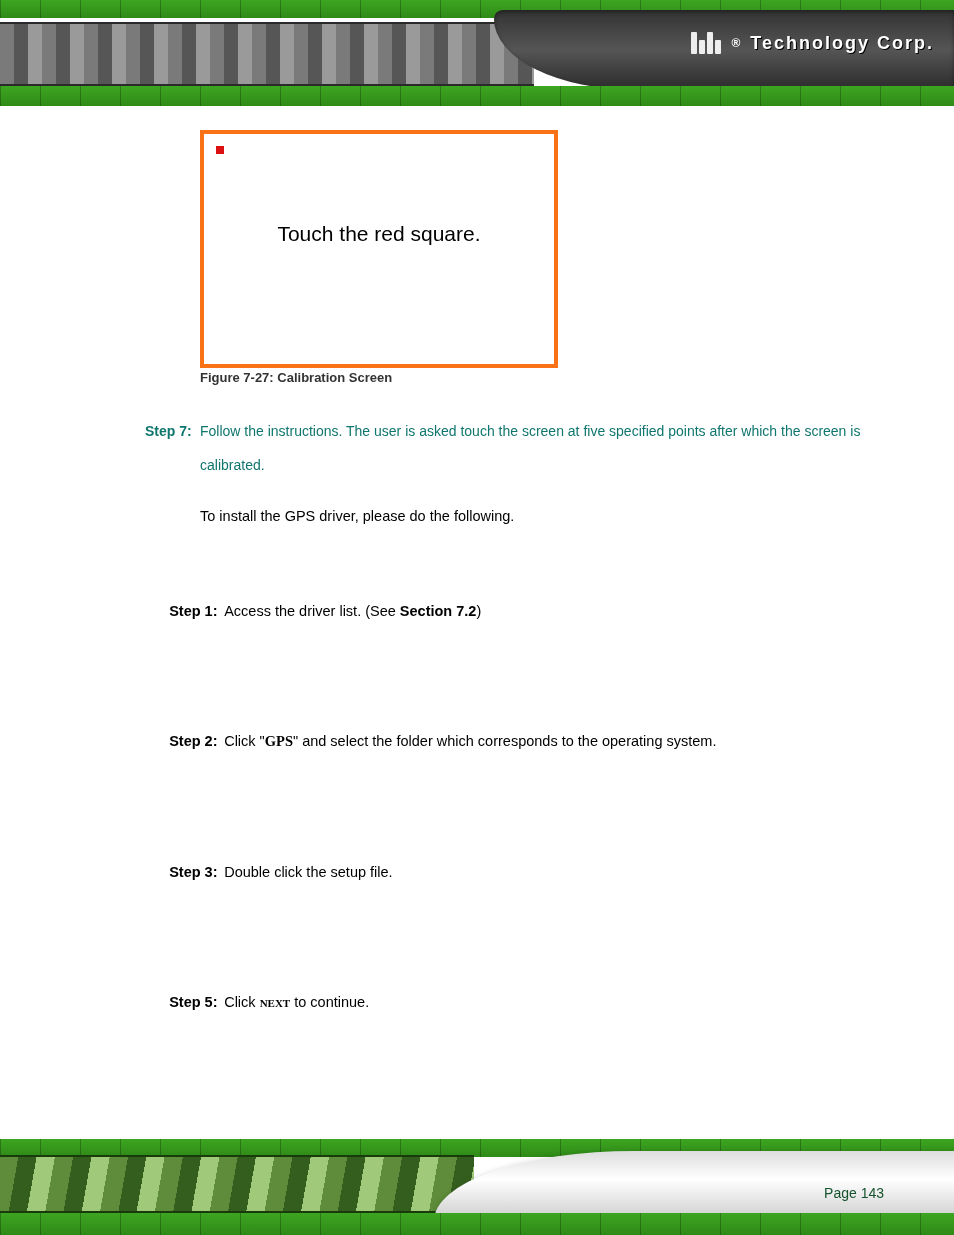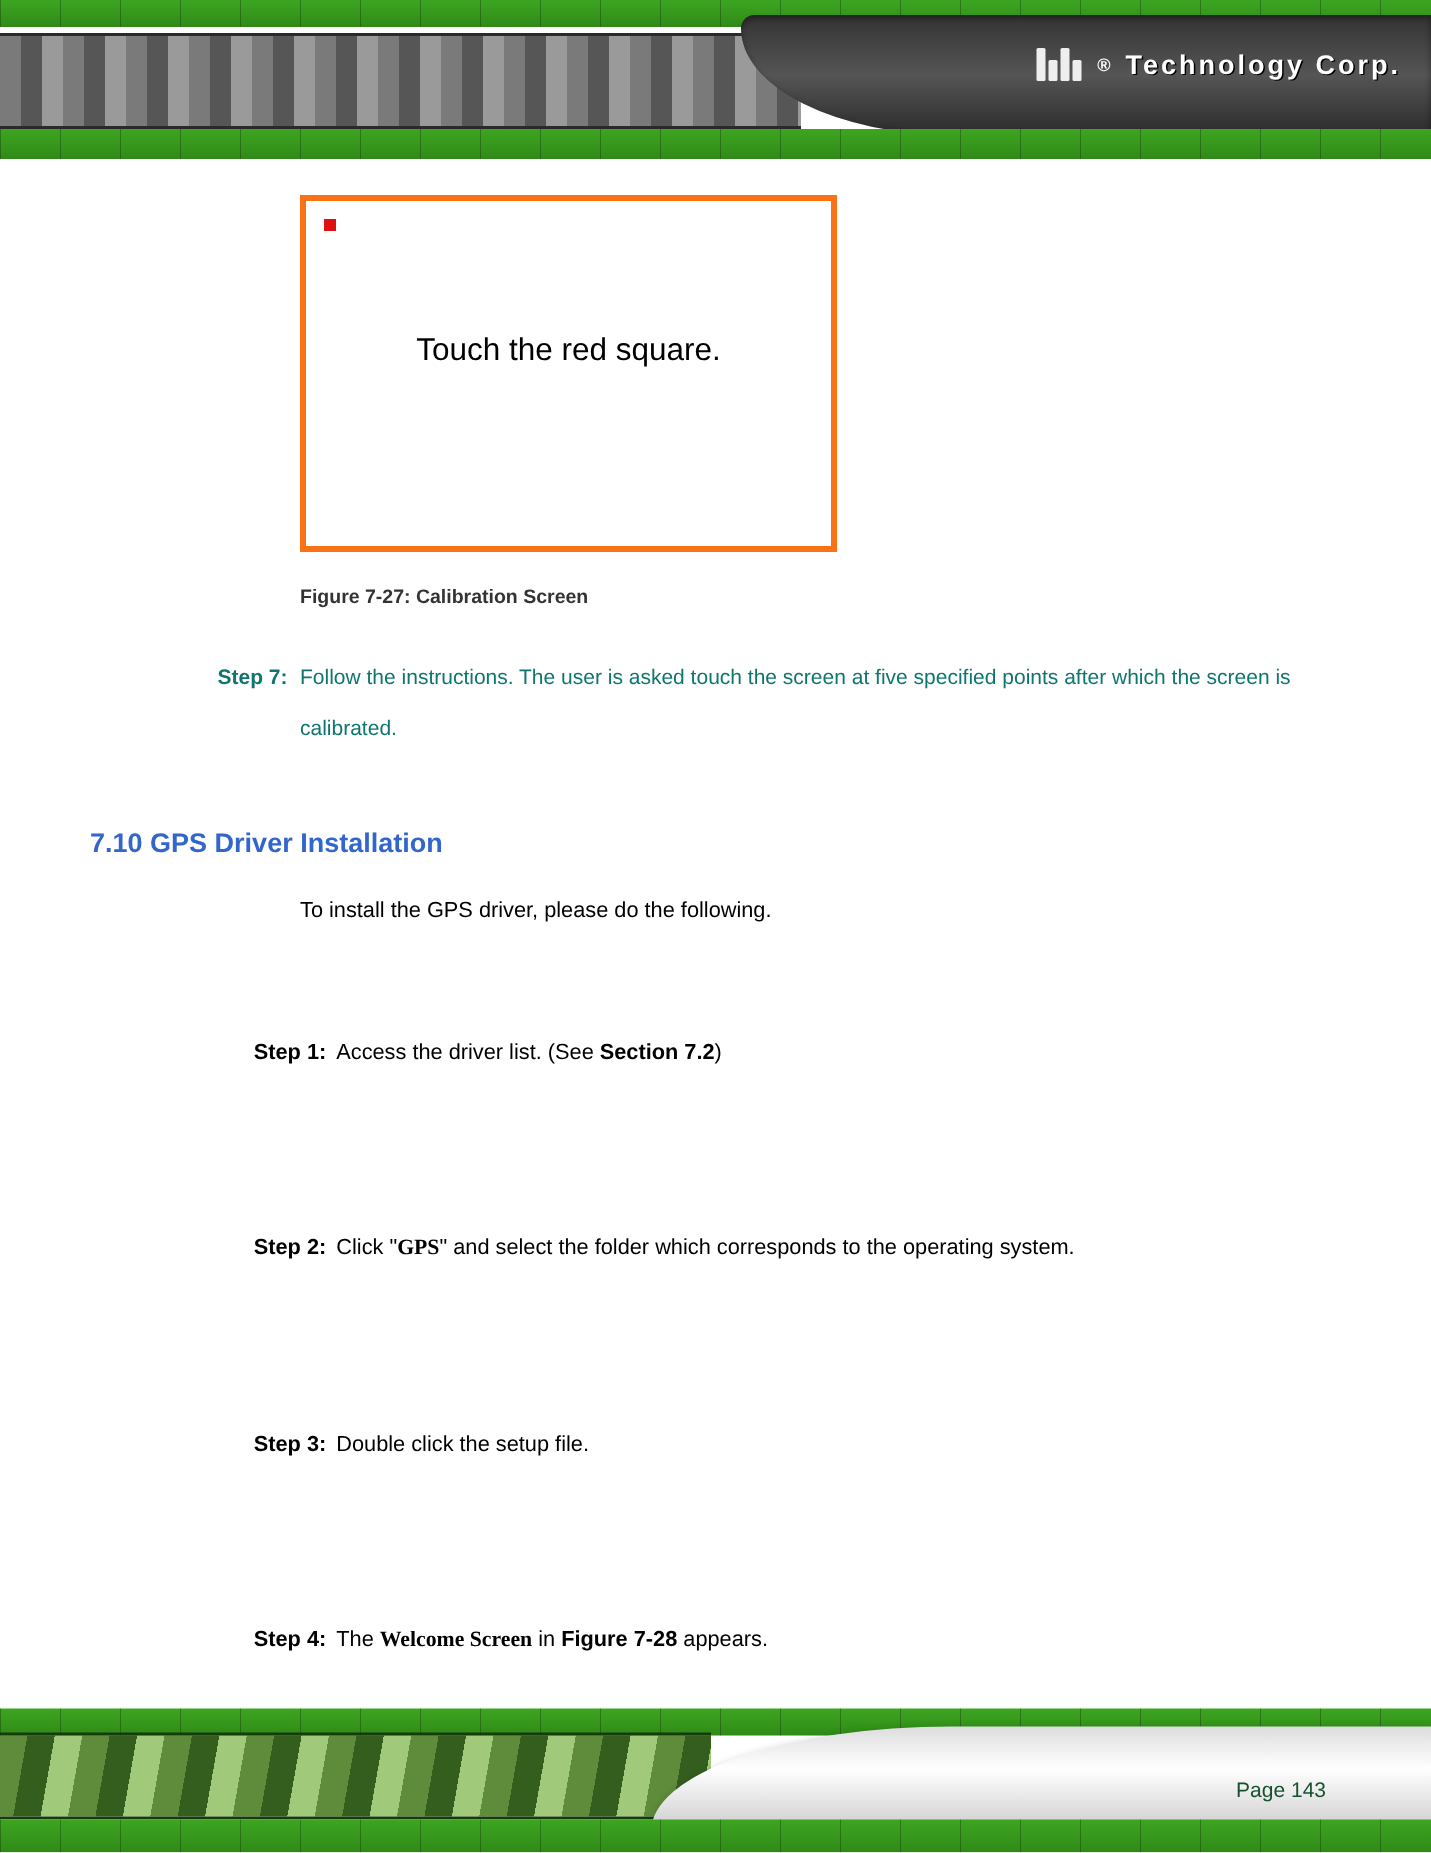--- a/index.html
+++ b/index.html
@@ -139,21 +139,21 @@
     position: absolute;
     top: 88px;
     left: 0; right: 0;
     text-align: center;
     font-family: "Segoe UI", Arial, sans-serif;
     font-size: 21px;
     color: #000;
   }
 
   .fig-caption {
-    margin: 22px 0 0 200px;
+    margin: 2px 0 0 200px;
     font-size: 13px;
     font-weight: bold;
     color: #333;
   }
 
   .step-para {
     margin: 30px 0 0 200px;
     max-width: 690px;
     font-size: 14px;
     line-height: 2.4;
@@ -225,45 +225,37 @@
     <div class="red-sq"></div>
     <div class="msg">Touch the red square.</div>
   </div>
 
   <div class="fig-caption">Figure 7-27: Calibration Screen</div>
 
   <div class="step-para">
     <span class="step-num">Step 7:</span><span>Follow the instructions. The user is asked touch the screen at five specified points after which the screen is calibrated.</span>
   </div>
 
-  <div class="section-title">
-    <span>7.10</span>
-    <span> </span>
-    <span>GPS Driver Installation</span>
-  </div>
 
   <div class="intro-line">To install the GPS driver, please do the following.</div>
 
   <div class="steps">
 
     <div class="row">
       <span class="sn">Step 1:</span><span>Access the driver list. (See </span><span class="link">Section 7.2</span><span>)</span>
     </div>
 
     <div class="row">
       <span class="sn">Step 2:</span><span>Click "</span><span class="bold">GPS</span><span>" and select the folder which corresponds to the operating system.</span>
     </div>
 
     <div class="row">
       <span class="sn">Step 3:</span><span>Double click the setup file.</span>
     </div>
 
-    <div class="row">
-      <span class="sn">Step 4:</span><span>The </span><span class="bold">Welcome Screen</span><span> in </span><span class="link">Figure 7-28</span><span> appears.</span>
-    </div>
 
     <div class="row">
       <span class="sn">Step 5:</span><span>Click </span><span class="bold sm">NEXT</span><span> to continue.</span>
     </div>
 
   </div>
 </div>
 
 <div class="band-bottom">
   <div class="pcb second"></div>

